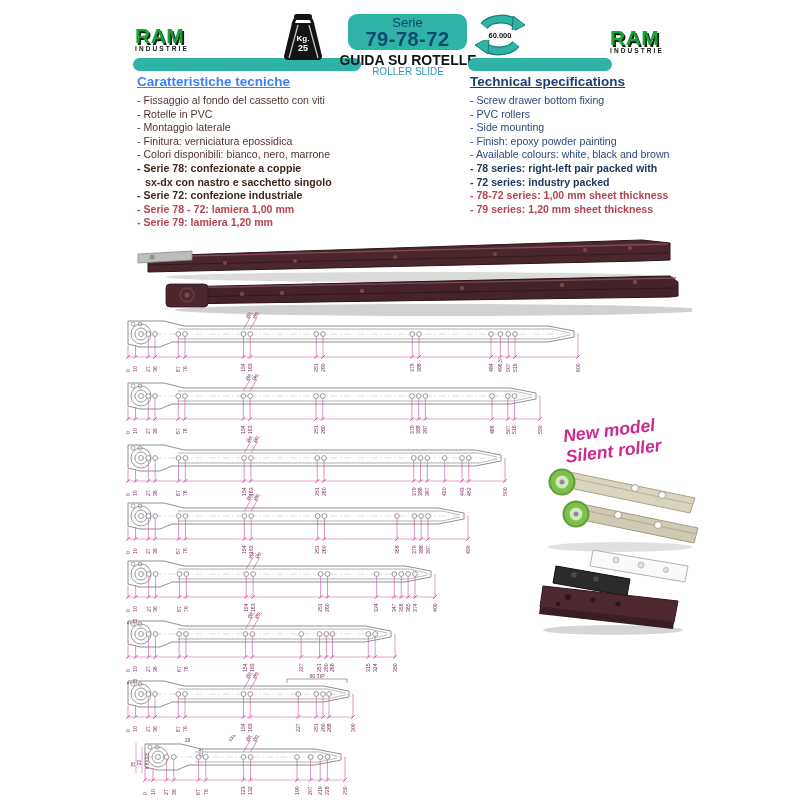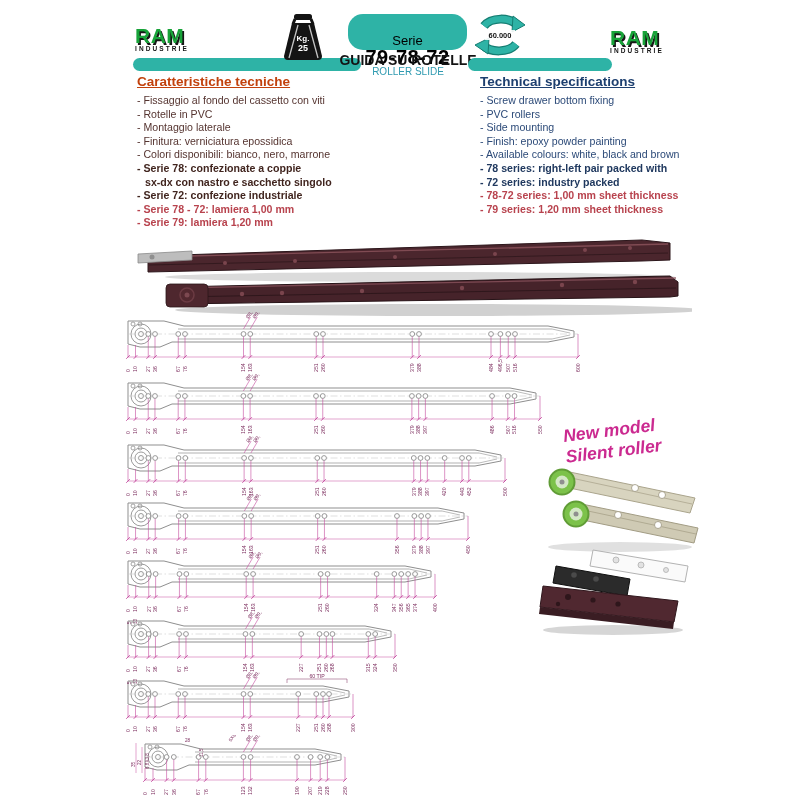--- a/index.html
+++ b/index.html
@@ -5,31 +5,31 @@
   *{margin:0;padding:0;box-sizing:border-box}
   html,body{background:#fff}
   #page{position:relative;width:800px;height:800px;background:#ffffff;overflow:hidden;
         font-family:"Liberation Sans",sans-serif}
   .abs{position:absolute}
   
   .logo .brand{font-size:21px;font-weight:bold;color:#18a339;letter-spacing:.5px;
                text-shadow:1.6px 1.6px 0 #161616;line-height:20px}
   .logo .sub{font-size:6.5px;letter-spacing:2.1px;color:#141414;font-weight:bold;margin-top:-1px}
   .tealbar{background:#2eb3a6;border-radius:7px;height:13px}
-  .series-badge{background:#2eb3a6;color:#000000;border-radius:15px;text-align:center;padding-top:20px}
+  .series-badge{background:#2eb3a6;color:#0c4a6e;border-radius:9px;text-align:center;padding-top:2px}
   .series-badge .l1{font-size:13px;line-height:14px}
   .series-badge .l2{font-size:20px;font-weight:bold;line-height:18px;letter-spacing:.5px}
   .prod-title{text-align:center}
   .prod-title .t-it{font-size:14px;font-weight:bold;color:#131313;line-height:12px}
   .prod-title .t-en{font-size:10px;font-weight:normal;color:#2f9ab0;line-height:12px}
   
   .spec h3{font-size:13.5px;font-weight:bold;text-decoration:underline;margin-bottom:5px}
   .spec .item{font-size:10.6px;line-height:13.6px;white-space:nowrap}
   .spec .i{padding-left:8px}
-  .spec-it h3{color:#c2410c}
+  .spec-it h3{color:#3b82f6}
   .spec-it .item{color:#553430}
   .spec-it .b{font-weight:bold;color:#41251f}
   .spec-it .r{font-weight:bold;color:#b8434e}
   .spec-en h3{color:#1d3f6f}
   .spec-en .item{color:#2c4a78}
   .spec-en .b{font-weight:bold;color:#20395f}
   .spec-en .r{font-weight:bold;color:#b8434e}
   
   .newmodel{color:#cb2a90;font-weight:bold;font-style:italic;font-size:17.5px;line-height:21px;
             transform:rotate(-7deg);transform-origin:left top}
@@ -93,21 +93,21 @@
     <div class="item">- Montaggio laterale</div>
     <div class="item">- Finitura: verniciatura epossidica</div>
     <div class="item">- Colori disponibili: bianco, nero, marrone</div>
     <div class="item b">- Serie 78: confezionate a coppie</div>
     <div class="item b i">sx-dx con nastro e sacchetto singolo</div>
     <div class="item b">- Serie 72: confezione industriale</div>
     <div class="item r">- Serie 78 - 72: lamiera 1,00 mm</div>
     <div class="item r">- Serie 79: lamiera 1,20 mm</div>
   </div>
 
-  <div class="abs spec spec-en" style="left:480px;top:74px;width:235px">
+  <div class="abs spec spec-en" style="left:470px;top:74px;width:235px">
     <h3>Technical specifications</h3>
     <div class="item">- Screw drawer bottom fixing</div>
     <div class="item">- PVC rollers</div>
     <div class="item">- Side mounting</div>
     <div class="item">- Finish: epoxy powder painting</div>
     <div class="item">- Available colours: white, black and brown</div>
     <div class="item b">- 78 series: right-left pair packed with</div>
     <div class="item b">- 72 series: industry packed</div>
     <div class="item r">- 78-72 series: 1,00 mm sheet thickness</div>
     <div class="item r">- 79 series: 1,20 mm sheet thickness</div>

